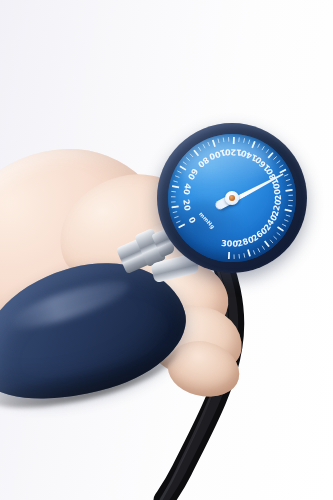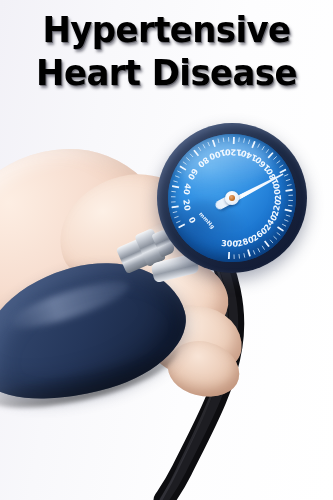--- a/index.html
+++ b/index.html
@@ -333,18 +333,14 @@
         <div id="needle" style="transform: rotate(-27.8deg);">
             <div class="nbody"></div>
           </div>
         <div id="hub"></div>
         <div id="screw"></div>
         <div id="glassRefl"></div>
       </div>
     </div>
   </div>
 
-  <div id="title">
-    <span class="tline">Hypertensive</span>
-    <span class="tline">Heart Disease</span>
-  </div>
 
 </div>
 
 </body></html>

